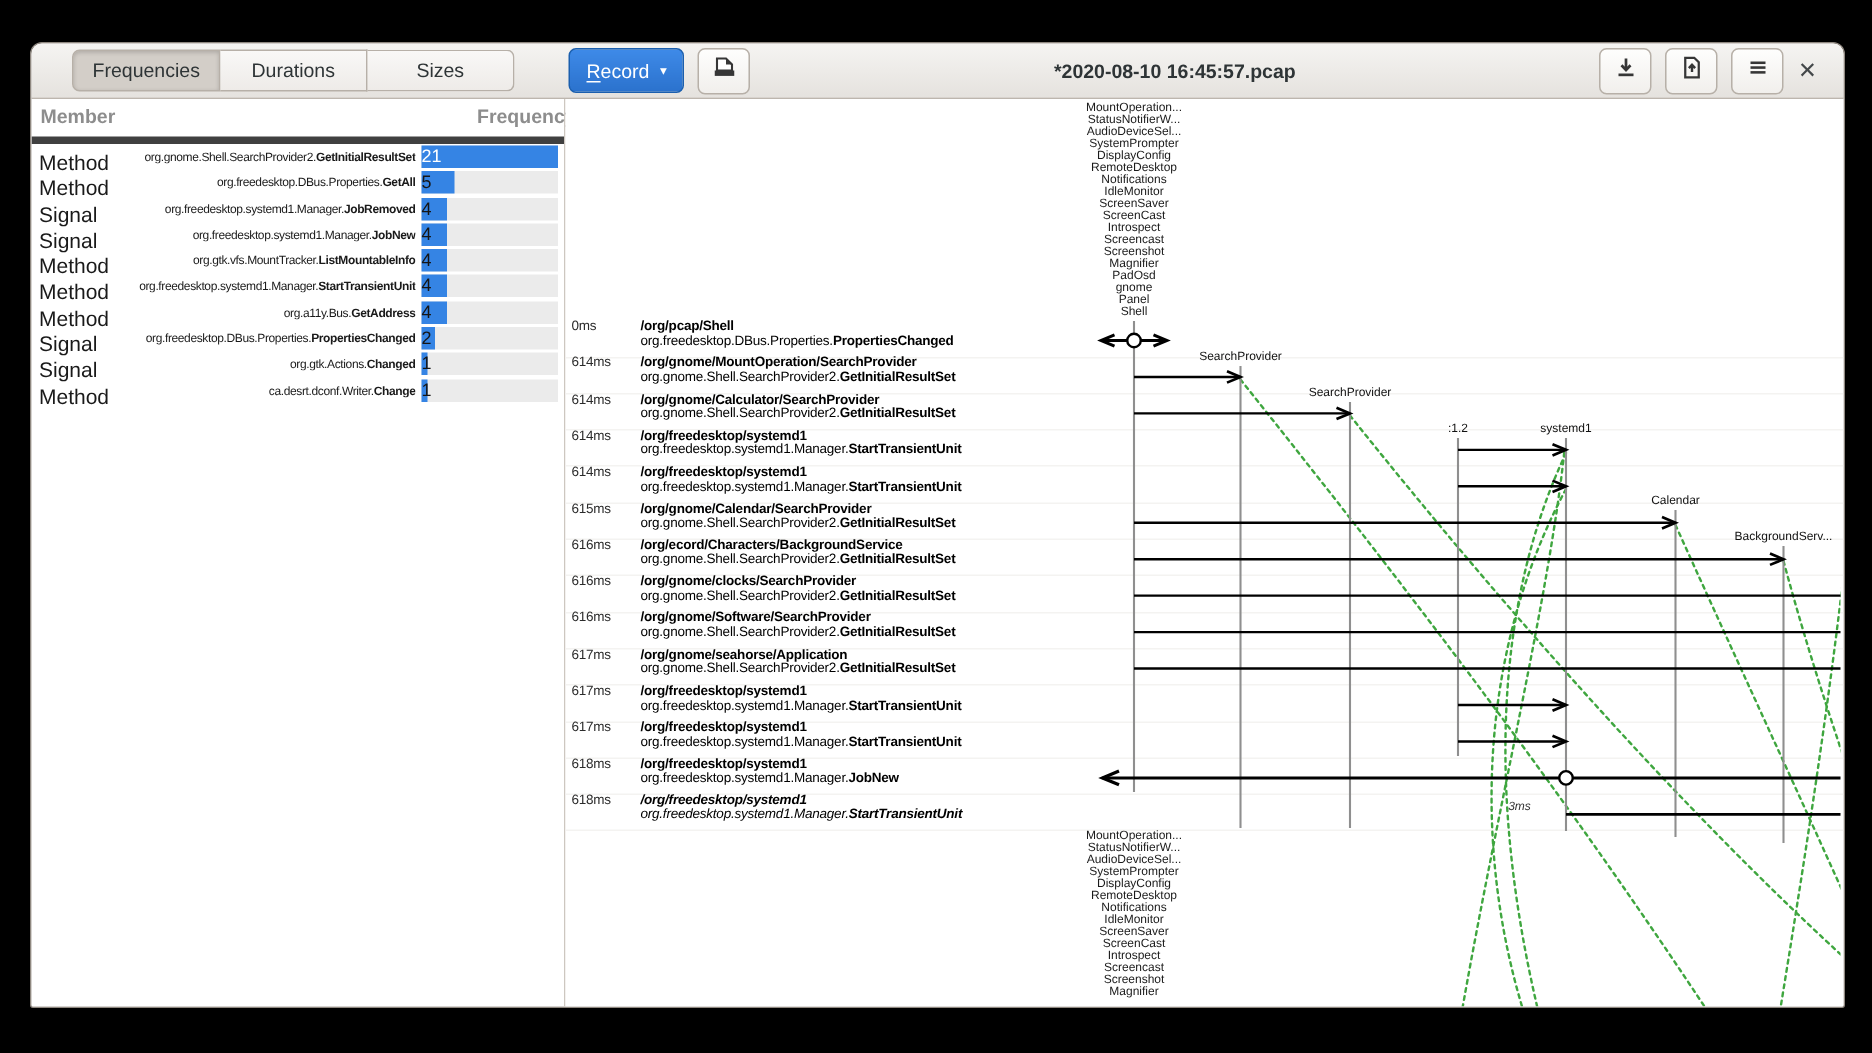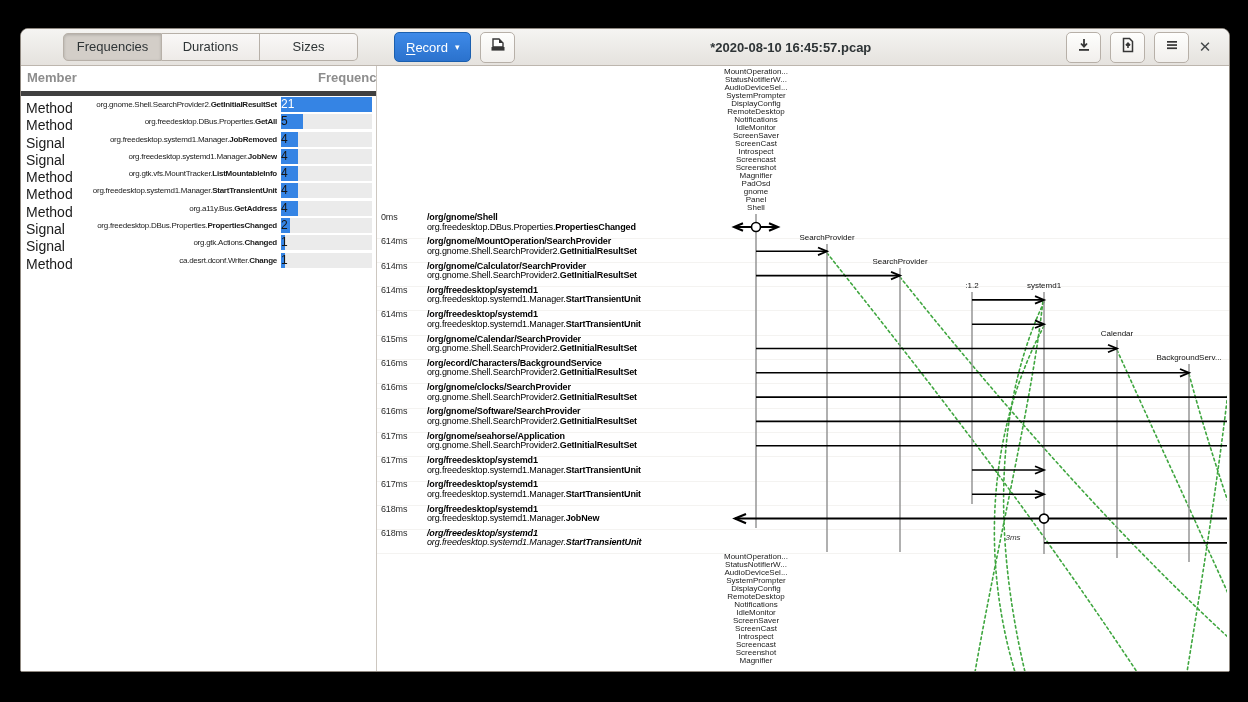--- a/index.html
+++ b/index.html
@@ -3,21 +3,21 @@
 <meta charset="utf-8">
 <style>
   html,body{margin:0;padding:0;}
   body{width:1248px;height:702px;background:#000;font-family:"Liberation Sans","DejaVu Sans",sans-serif;position:relative;overflow:hidden;}
   .window{position:absolute;left:20px;top:28px;width:1208px;height:642px;background:#fff;
           border:1px solid #8f8880;border-radius:8px 8px 2px 2px;overflow:hidden;
           box-shadow:0 3px 14px rgba(0,0,0,.65);}
   
   .headerbar{height:36px;background:linear-gradient(#f5f4f2,#e5e2de);border-bottom:1px solid #bdb6ae;
              display:flex;align-items:center;position:relative;}
-  .tabgroup{display:flex;margin-left:42px;justify-content:center;}
+  .tabgroup{display:flex;margin-left:27px;justify-content:center;}
   .tab{width:97px;height:26px;line-height:26px;text-align:center;font-size:13px;color:#2e3436;
        background:linear-gradient(#f9f8f7,#eeebe8);border:1px solid #b7b0a8;border-left:none;cursor:default;}
   .tab:first-child{border-left:1px solid #b7b0a8;border-radius:5px 0 0 5px;}
   .tab:last-child{border-radius:0 5px 5px 0;}
   .tab.active{background:#d3cec8;box-shadow:inset 0 1px 3px rgba(0,0,0,.18);}
   .btn-record{margin-left:36px;height:28px;padding:0 11px;background:linear-gradient(#3e8ae8,#2b72cd);
               border:1px solid #1b5fae;border-radius:5px;color:#fff;font-size:13px;
               display:flex;align-items:center;gap:7px;}
   .btn-record u{text-underline-offset:2px;}
   .caret{font-size:9px;line-height:9px;}
@@ -225,21 +225,21 @@
           <div>Magnifier</div>
           <div>PadOsd</div>
           <div>gnome</div>
           <div>Panel</div>
           <div>Shell</div>
         </div>
       <div id="messages">
           <div class="msg" style="top: 147px;">
             <span class="t">0ms</span>
             <div class="lines">
-              <div class="path">/org/gnome/Shell</div>
+              <div class="path">/org/pcap/Shell</div>
               <div class="iface"><span>org.freedesktop.DBus.Properties.</span><b>PropertiesChanged</b></div>
             </div>
           </div>
           <div class="sep" style="top: 171.5px;"></div>
           <div class="msg" style="top: 171.3px;">
             <span class="t">614ms</span>
             <div class="lines">
               <div class="path">/org/gnome/MountOperation/SearchProvider</div>
               <div class="iface"><span>org.gnome.Shell.SearchProvider2.</span><b>GetInitialResultSet</b></div>
             </div>

